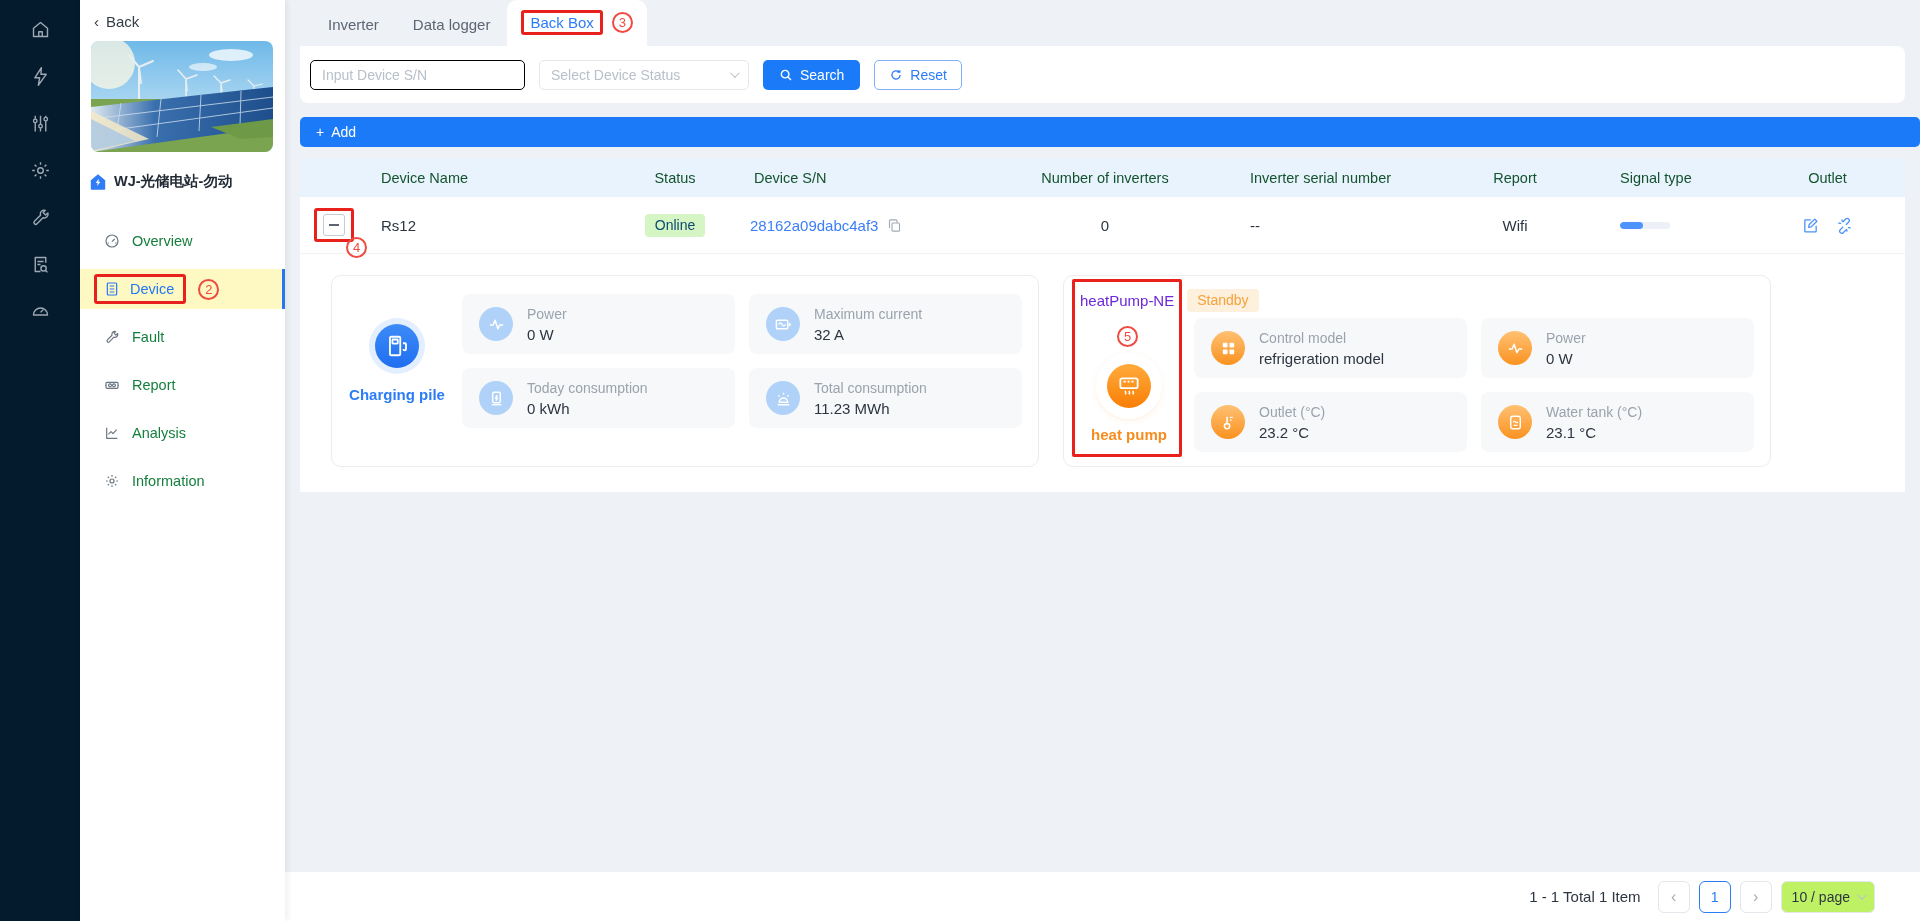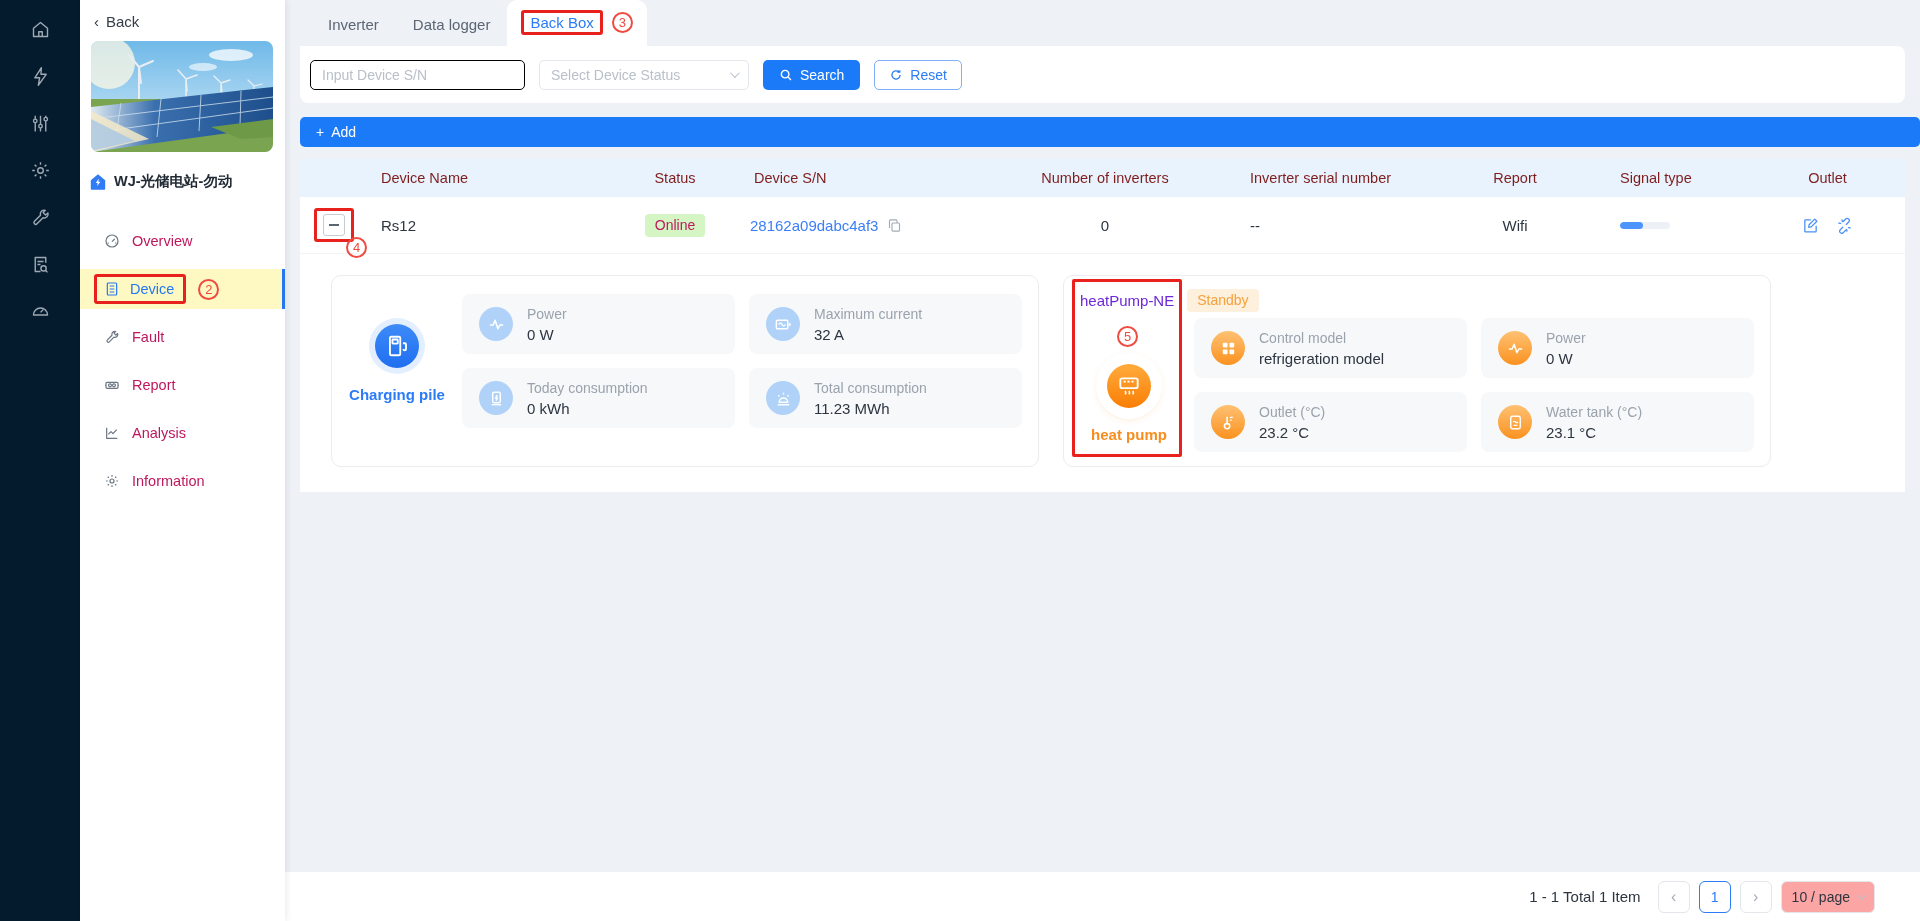--- a/index.html
+++ b/index.html
@@ -11,21 +11,21 @@
   .rail-item { height:47px; display:flex; align-items:center; justify-content:center; width:100%; color:#9fa9b3; cursor:pointer; }
   .rail-item svg { width:21px; height:21px; }
 
   
   .sidebar { width:205px; background:#fff; flex-shrink:0; box-shadow:2px 0 6px rgba(20,40,60,.08); position:relative; z-index:2; }
   .back-row { display:flex; align-items:center; gap:7px; padding:13px 0 0 14px; color:#333c47; font-size:15px; cursor:pointer; }
   .back-chevron { color:#333c47; font-size:15px; }
   .station-photo { margin:11px 11px 0 11px; width:182px; height:111px; border-radius:8px; overflow:hidden; }
   .station-row { display:flex; align-items:center; gap:7px; margin:20px 0 0 9px; font-size:14.5px; font-weight:bold; color:#222b36; }
   .menu { margin-top:30px; }
-  .menu-item { height:40px; margin-bottom:8px; display:flex; align-items:center; padding-left:24px; font-size:14.5px; color:#be185d; cursor:pointer; position:relative; }
+  .menu-item { height:40px; margin-bottom:8px; display:flex; align-items:center; padding-left:24px; font-size:14.5px; color:#15803d; cursor:pointer; position:relative; }
   .menu-item svg { width:16px; height:16px; margin-right:12px; color:#6b7683; }
   .menu-item.active { background:#fef9c3; color:#2478f2; }
   .menu-item.active svg { color:#2478f2; }
   .menu-item.active::after { content:""; position:absolute; right:0; top:0; width:3px; height:100%; background:#2478f2; }
   .menu-frame { display:inline-flex; align-items:center; border:3px solid #e9211c; border-radius:3px; padding:4px 9px 4px 7px; margin-left:-10px; }
   .menu-frame svg { margin-right:10px; }
 
   
   .main { flex:1; display:flex; flex-direction:column; background:#eef1f5; min-width:0; }
   .tabs { display:flex; align-items:flex-end; height:46px; padding-left:26px; }
@@ -40,32 +40,32 @@
   .text-input::placeholder { color:#b9c0c9; }
   .select-box { width:210px; height:30px; border:1px solid #e4e7eb; border-radius:5px; display:flex; align-items:center; justify-content:space-between; padding:0 11px; font-size:14px; color:#b9c0c9; cursor:pointer; background:#fff; }
   .caret { width:7px; height:7px; border-right:1.4px solid #b9c0c9; border-bottom:1.4px solid #b9c0c9; transform:rotate(45deg) translateY(-2px); }
   .btn-primary { height:30px; padding:0 16px; background:#1b7af7; color:#fff; border:none; border-radius:5px; font-size:14px; display:inline-flex; align-items:center; gap:7px; cursor:pointer; font-family:"Liberation Sans",sans-serif; }
   .btn-ghost { height:30px; padding:0 14px; background:#fff; color:#2b7cf6; border:1px solid #7fb0f9; border-radius:5px; font-size:14px; display:inline-flex; align-items:center; gap:7px; cursor:pointer; font-family:"Liberation Sans",sans-serif; }
   .add-btn { margin:14px 0 12px 15px; }
 
   
   .table-wrap { margin:0 15px; background:#fff; }
   .tgrid { display:grid; grid-template-columns:54px 246px 150px 260px 190px 245px 140px 165px 1fr; align-items:center; }
-  .thead { background:#e8f3fd; height:38px; font-size:14.5px; color:#7f1d1d; }
+  .thead { background:#e8f3fd; height:38px; font-size:14.5px; color:#14532d; }
   .th { padding:0 4px; }
   .th.c, .td.c { text-align:center; justify-self:stretch; }
   .trow { height:57px; border-bottom:1px solid #f2f3f5; font-size:15px; color:#2c3540; }
   .toggle-cell { position:relative; padding-left:14px; height:100%; display:flex; align-items:center; }
   .toggle-frame { border:3px solid #e9211c; border-radius:3px; padding:3px 6px; display:inline-flex; }
   .expand-toggle { width:22px; height:22px; border:1px solid #c6ccd4; border-radius:3px; background:#fff; display:flex; align-items:center; justify-content:center; cursor:pointer; }
   .expand-toggle::before { content:""; width:10px; height:1.6px; background:#5b6570; }
   .toggle-badge { position:absolute; left:46px; top:40px; }
   .name-cell { padding-left:27px; }
   .tag { display:inline-block; padding:3px 10px; border-radius:4px; font-size:14px; line-height:17px; }
-  .tag-green { background:#d5f6c4; color:#be185d; }
+  .tag-green { background:#d5f6c4; color:#0c4a6e; }
   .tag-orange { background:#fdf0dc; color:#f7a13c; }
   .sn-cell { display:flex; align-items:center; gap:9px; }
   .link-blue { color:#3b7ef7; cursor:pointer; }
   .copy-icon { color:#a2abb5; cursor:pointer; display:inline-flex; }
   .signal-cell { padding-left:35px; }
   .signal-track { width:50px; height:7px; border-radius:4px; background:#edf1f7; overflow:hidden; }
   .signal-fill { width:45%; height:100%; border-radius:4px; background:#4d94ff; }
   .operate-cell { display:flex; justify-content:center; gap:17px; color:#4a90f7; }
   .op-icon { cursor:pointer; display:inline-flex; }
 
@@ -98,21 +98,21 @@
   .stat-value { font-size:15px; color:#2c3540; }
   .card-overlay { position:absolute; left:8px; top:3px; width:110px; height:178px; border:3px solid #e9211c; border-radius:2px; pointer-events:none; }
   .card-badge { position:absolute; left:53px; top:50px; }
 
   
   .spacer { flex:1; }
   .footer { height:49px; background:#fff; display:flex; align-items:center; justify-content:flex-end; padding-right:45px; gap:9px; }
   .pg-summary { font-size:15px; color:#2c3540; margin-right:8px; }
   .pg-btn { width:32px; height:32px; border:1px solid #e3e6ea; border-radius:6px; background:#fff; display:flex; align-items:center; justify-content:center; color:#a6adb6; font-size:16px; cursor:pointer; }
   .pg-btn.current { border-color:#2b7cf6; color:#2b7cf6; font-size:14px; }
-  .pg-size { height:32px; border:1px solid #e3e6ea; border-radius:6px; background:#fca5a5; display:flex; align-items:center; gap:7px; padding:0 10px; font-size:14px; color:#2c3540; cursor:pointer; }
+  .pg-size { height:32px; border:1px solid #e3e6ea; border-radius:6px; background:#bef264; display:flex; align-items:center; gap:7px; padding:0 10px; font-size:14px; color:#2c3540; cursor:pointer; }
 </style>
 </head>
 <body>
 
 <div class="app">
 
   <aside class="rail">
     <div class="rail-item">
       <svg viewBox="0 0 24 24" fill="none" stroke="currentColor" stroke-width="1.6" stroke-linejoin="round">
           <path d="M4 10.5 12 4l8 6.5V20H4z"></path>

